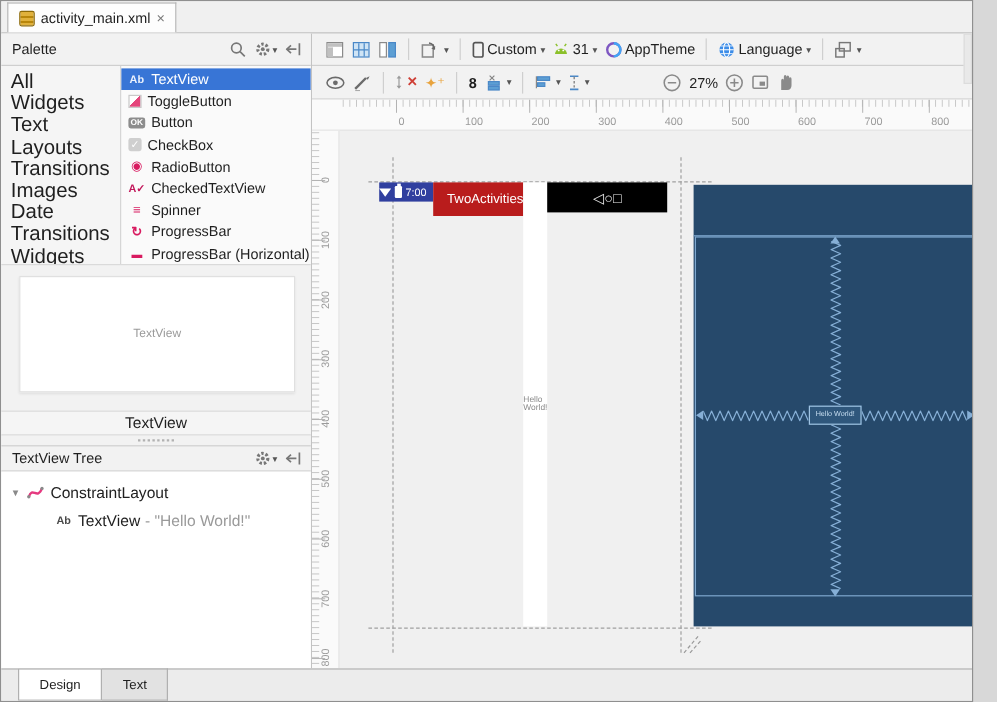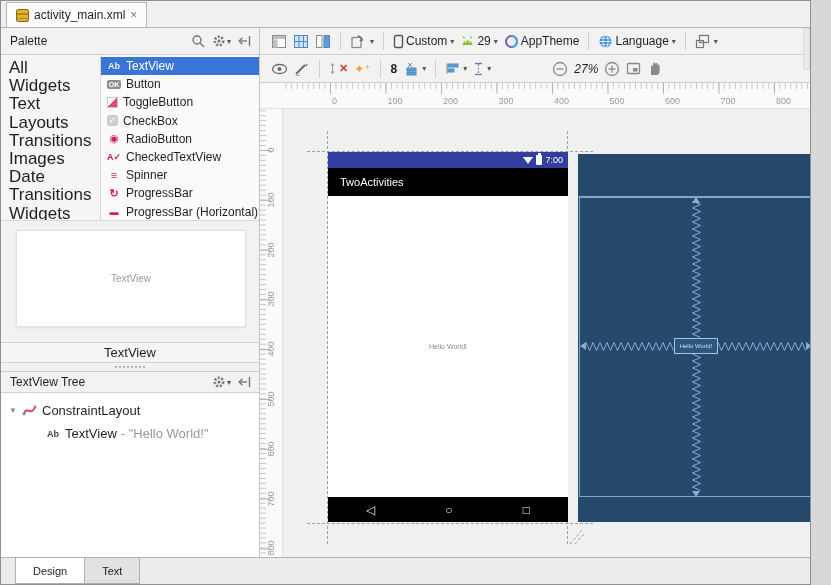--- a/index.html
+++ b/index.html
@@ -72,21 +72,21 @@
   .rightcol { flex:1; display:flex; flex-direction:column; min-width:0; }
   .tb { background:#f2f2f2; border-bottom:1px solid #cfcfcf; display:flex; align-items:center; padding-left:8px; flex:none; }
   .tb1 { height:27px; }
   .tb2 { height:28px; }
   .tbtn { display:flex; align-items:center; gap:2px; padding:2px 3px; border-radius:2px; font-size:12px; }
   .vsep { width:1px; height:18px; background:#cfcfcf; margin:0 6px; flex:none; }
   .lbl { font-size:12px; }
   .glyph-red { color:#cf3f36; font-weight:bold; font-size:11px; }
   .glyph-spark { color:#e8a33d; font-size:12px; }
   .margin-val { font-size:12px; font-weight:bold; padding:0 4px; }
-  .zoomgrp { display:flex; align-items:center; gap:6px; margin-left:58px;font-style:italic; }
+  .zoomgrp { display:flex; align-items:center; gap:6px; margin-left:58px; }
   .zoompct { font-size:12px; }
 
   
   .surface { flex:1; position:relative; background:#f0f0f0; overflow:hidden; }
   .hruler { position:absolute; left:0; right:0; top:0; height:26px; background:#fafafa; border-bottom:1px solid #e2e2e2; }
   .hruler::before { content:''; position:absolute; left:23px; right:0; top:0; height:6px;
       background:linear-gradient(to right,#c6c6c6 1px,transparent 1px); background-size:5.55px 6px; background-position:2.6px 0; }
   .hruler::after { content:''; position:absolute; left:23px; right:0; top:0; height:11px;
       background:linear-gradient(to right,#b3b3b3 1px,transparent 1px); background-size:55.5px 11px; background-position:47px 0; }
   .hnum { position:absolute; top:13px; font-size:9px; color:#9b9b9b; }
@@ -95,27 +95,27 @@
       background:linear-gradient(to bottom,#c6c6c6 1px,transparent 1px); background-size:6px 4.98px; background-position:0 1.2px; }
   .vruler::after { content:''; position:absolute; top:0; bottom:0; left:0; width:11px;
       background:linear-gradient(to bottom,#b3b3b3 1px,transparent 1px); background-size:11px 49.8px; background-position:0 41px; }
   .vnum { position:absolute; left:-4px; width:30px; height:12px; line-height:12px; text-align:center;
           font-size:9px; color:#9b9b9b; transform:rotate(-90deg); }
 
   .dash { position:absolute; }
   .dash.h { border-top:1px dashed #9f9f9f; height:0; }
   .dash.v { border-left:1px dashed #9f9f9f; width:0; }
 
-  .phone { position:absolute; left:68px; top:69px; width:240px; height:370px; display:flex; flex-direction:column; z-index:1;justify-content:center; }
+  .phone { position:absolute; left:56px; top:69px; width:240px; height:370px; display:flex; flex-direction:row; z-index:1;justify-content:center; }
   .statusbar { height:16px; background:#303F9F; display:flex; align-items:center; justify-content:flex-end; gap:3px; padding-right:5px; }
   .wifi { width:0; height:0; border-left:5px solid transparent; border-right:5px solid transparent; border-top:7px solid #fff; }
   .battery { width:6px; height:10px; background:#fff; border-radius:1px; position:relative; }
   .battery::before { content:''; position:absolute; top:-2px; left:1.5px; width:3px; height:2px; background:#fff; }
   .stime { color:#fff; font-size:9px; }
-  .appbar { height:28px; background:#000000; display:flex; align-items:center; padding-left:12px; }
+  .appbar { height:28px; background:#b91c1c; display:flex; align-items:center; padding-left:12px; }
   .apptitle { color:#fff; font-size:11px; }
   .phcontent { flex:1; background:#fff; display:flex; align-items:center; justify-content:center; }
   .hello { font-size:7px; color:#8a8a8a; }
   .navbar { height:25px; background:#000; display:flex; align-items:center; justify-content:space-between; padding:0 38px; }
   .navbar span { color:#e8e8e8; font-size:12px; }
 
   .blueprint { position:absolute; left:318px; top:71px; width:236px; height:368px; background:#26496b; z-index:2; }
   .bp-band { height:43px; border-bottom:1px solid #7ea7ce; }
   .bp-frame { position:absolute; left:1px; top:43px; width:232px; height:300px; border:1px solid #7ea7ce; }
   .spring { position:absolute; }
@@ -205,27 +205,27 @@
             <div class="pal-cat">Widgets</div>
           </div>
         <div class="pal-widgets">
 
             <div class="pal-row selected">
               <span class="wicon ic-textview">Ab</span>
               <span>TextView</span>
             </div>
 
             <div class="pal-row">
+              <span class="wicon ic-toggle"></span>
+              <span>ToggleButton</span>
+            </div>
+
+            <div class="pal-row">
               <span class="wicon ic-button">OK</span>
               <span>Button</span>
-            </div>
-
-            <div class="pal-row">
-              <span class="wicon ic-toggle"></span>
-              <span>ToggleButton</span>
             </div>
 
             <div class="pal-row">
               <span class="wicon ic-check">✓</span>
               <span>CheckBox</span>
             </div>
 
             <div class="pal-row">
               <span class="wicon ic-radio">◉</span>
               <span>RadioButton</span>
@@ -344,21 +344,21 @@
           <span class="caret">▾</span>
         </span>
         <span class="tbtn">
           <svg width="15" height="12">
               <path d="M2.5 10 a5 4.5 0 0 1 10 0 z" fill="#8bc02a"></path>
               <line x1="4.5" y1="3.5" x2="3.2" y2="1.6" stroke="#8bc02a" stroke-width="1.2"></line>
               <line x1="10.5" y1="3.5" x2="11.8" y2="1.6" stroke="#8bc02a" stroke-width="1.2"></line>
               <circle cx="5.6" cy="7" r="0.8" fill="#fff"></circle>
               <circle cx="9.4" cy="7" r="0.8" fill="#fff"></circle>
             </svg>
-          <span class="lbl">29</span>
+          <span class="lbl">31</span>
           <span class="caret">▾</span>
         </span>
         <span class="tbtn">
           <svg width="15" height="15">
               <circle cx="7.5" cy="7.5" r="5.5" fill="none" stroke="#7e57c2" stroke-width="2"></circle>
               <path d="M7.5 2 A5.5 5.5 0 0 1 7.5 13" fill="none" stroke="#42a5f5" stroke-width="2"></path>
             </svg>
           <span class="lbl">AppTheme</span>
         </span>
         <span class="vsep"></span>

